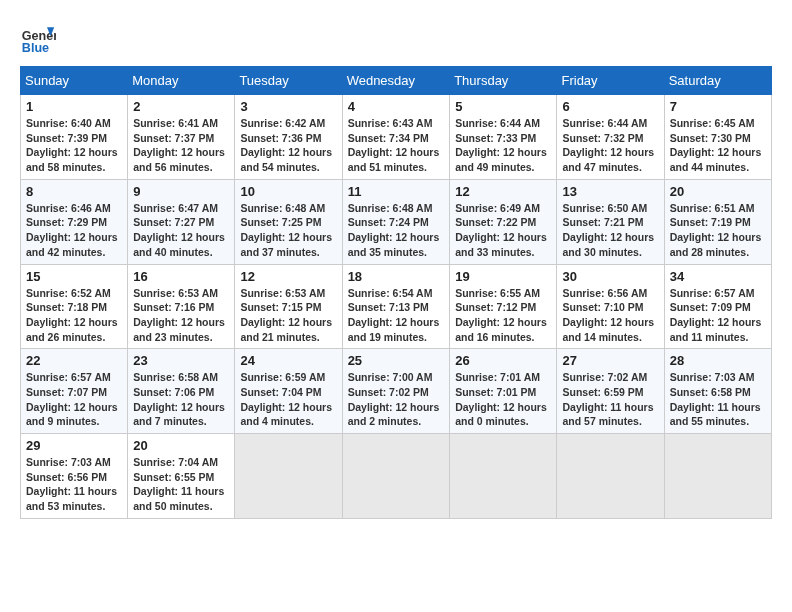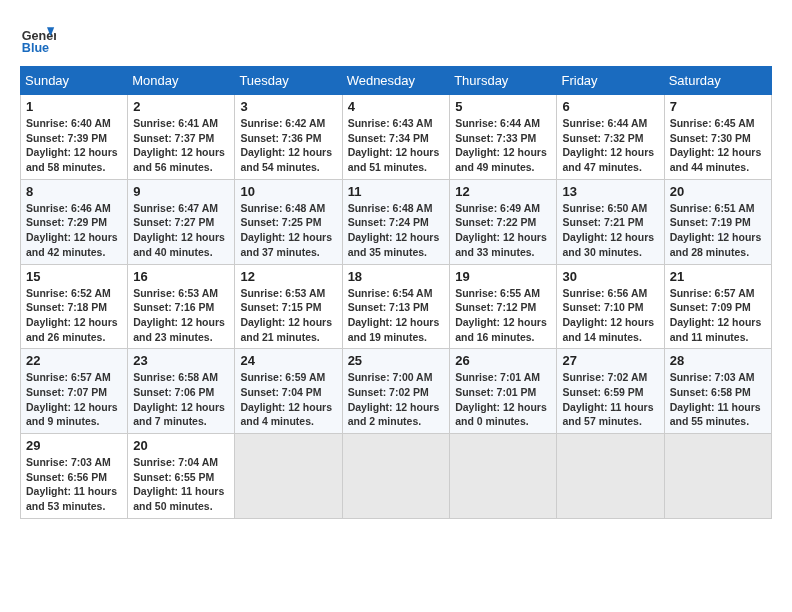--- a/index.html
+++ b/index.html
@@ -138,21 +138,21 @@
         <td><span class="day-num">13</span><span class="day-info">Sunrise: 6:50 AM<br>Sunset: 7:21 PM<br>Daylight: 12 hours and 30 minutes.</span></td>
         <td><span class="day-num">20</span><span class="day-info">Sunrise: 6:51 AM<br>Sunset: 7:19 PM<br>Daylight: 12 hours and 28 minutes.</span></td>
       </tr>
       <tr>
         <td><span class="day-num">15</span><span class="day-info">Sunrise: 6:52 AM<br>Sunset: 7:18 PM<br>Daylight: 12 hours and 26 minutes.</span></td>
         <td><span class="day-num">16</span><span class="day-info">Sunrise: 6:53 AM<br>Sunset: 7:16 PM<br>Daylight: 12 hours and 23 minutes.</span></td>
         <td><span class="day-num">12</span><span class="day-info">Sunrise: 6:53 AM<br>Sunset: 7:15 PM<br>Daylight: 12 hours and 21 minutes.</span></td>
         <td><span class="day-num">18</span><span class="day-info">Sunrise: 6:54 AM<br>Sunset: 7:13 PM<br>Daylight: 12 hours and 19 minutes.</span></td>
         <td><span class="day-num">19</span><span class="day-info">Sunrise: 6:55 AM<br>Sunset: 7:12 PM<br>Daylight: 12 hours and 16 minutes.</span></td>
         <td><span class="day-num">30</span><span class="day-info">Sunrise: 6:56 AM<br>Sunset: 7:10 PM<br>Daylight: 12 hours and 14 minutes.</span></td>
-        <td><span class="day-num">21</span><span class="day-info">Sunrise: 6:57 AM<br>Sunset: 7:09 PM<br>Daylight: 12 hours and 11 minutes.</span></td>
+        <td><span class="day-num">34</span><span class="day-info">Sunrise: 6:57 AM<br>Sunset: 7:09 PM<br>Daylight: 12 hours and 11 minutes.</span></td>
       </tr>
       <tr>
         <td><span class="day-num">22</span><span class="day-info">Sunrise: 6:57 AM<br>Sunset: 7:07 PM<br>Daylight: 12 hours and 9 minutes.</span></td>
         <td><span class="day-num">23</span><span class="day-info">Sunrise: 6:58 AM<br>Sunset: 7:06 PM<br>Daylight: 12 hours and 7 minutes.</span></td>
         <td><span class="day-num">24</span><span class="day-info">Sunrise: 6:59 AM<br>Sunset: 7:04 PM<br>Daylight: 12 hours and 4 minutes.</span></td>
         <td><span class="day-num">25</span><span class="day-info">Sunrise: 7:00 AM<br>Sunset: 7:02 PM<br>Daylight: 12 hours and 2 minutes.</span></td>
         <td><span class="day-num">26</span><span class="day-info">Sunrise: 7:01 AM<br>Sunset: 7:01 PM<br>Daylight: 12 hours and 0 minutes.</span></td>
         <td><span class="day-num">27</span><span class="day-info">Sunrise: 7:02 AM<br>Sunset: 6:59 PM<br>Daylight: 11 hours and 57 minutes.</span></td>
         <td><span class="day-num">28</span><span class="day-info">Sunrise: 7:03 AM<br>Sunset: 6:58 PM<br>Daylight: 11 hours and 55 minutes.</span></td>
       </tr>

